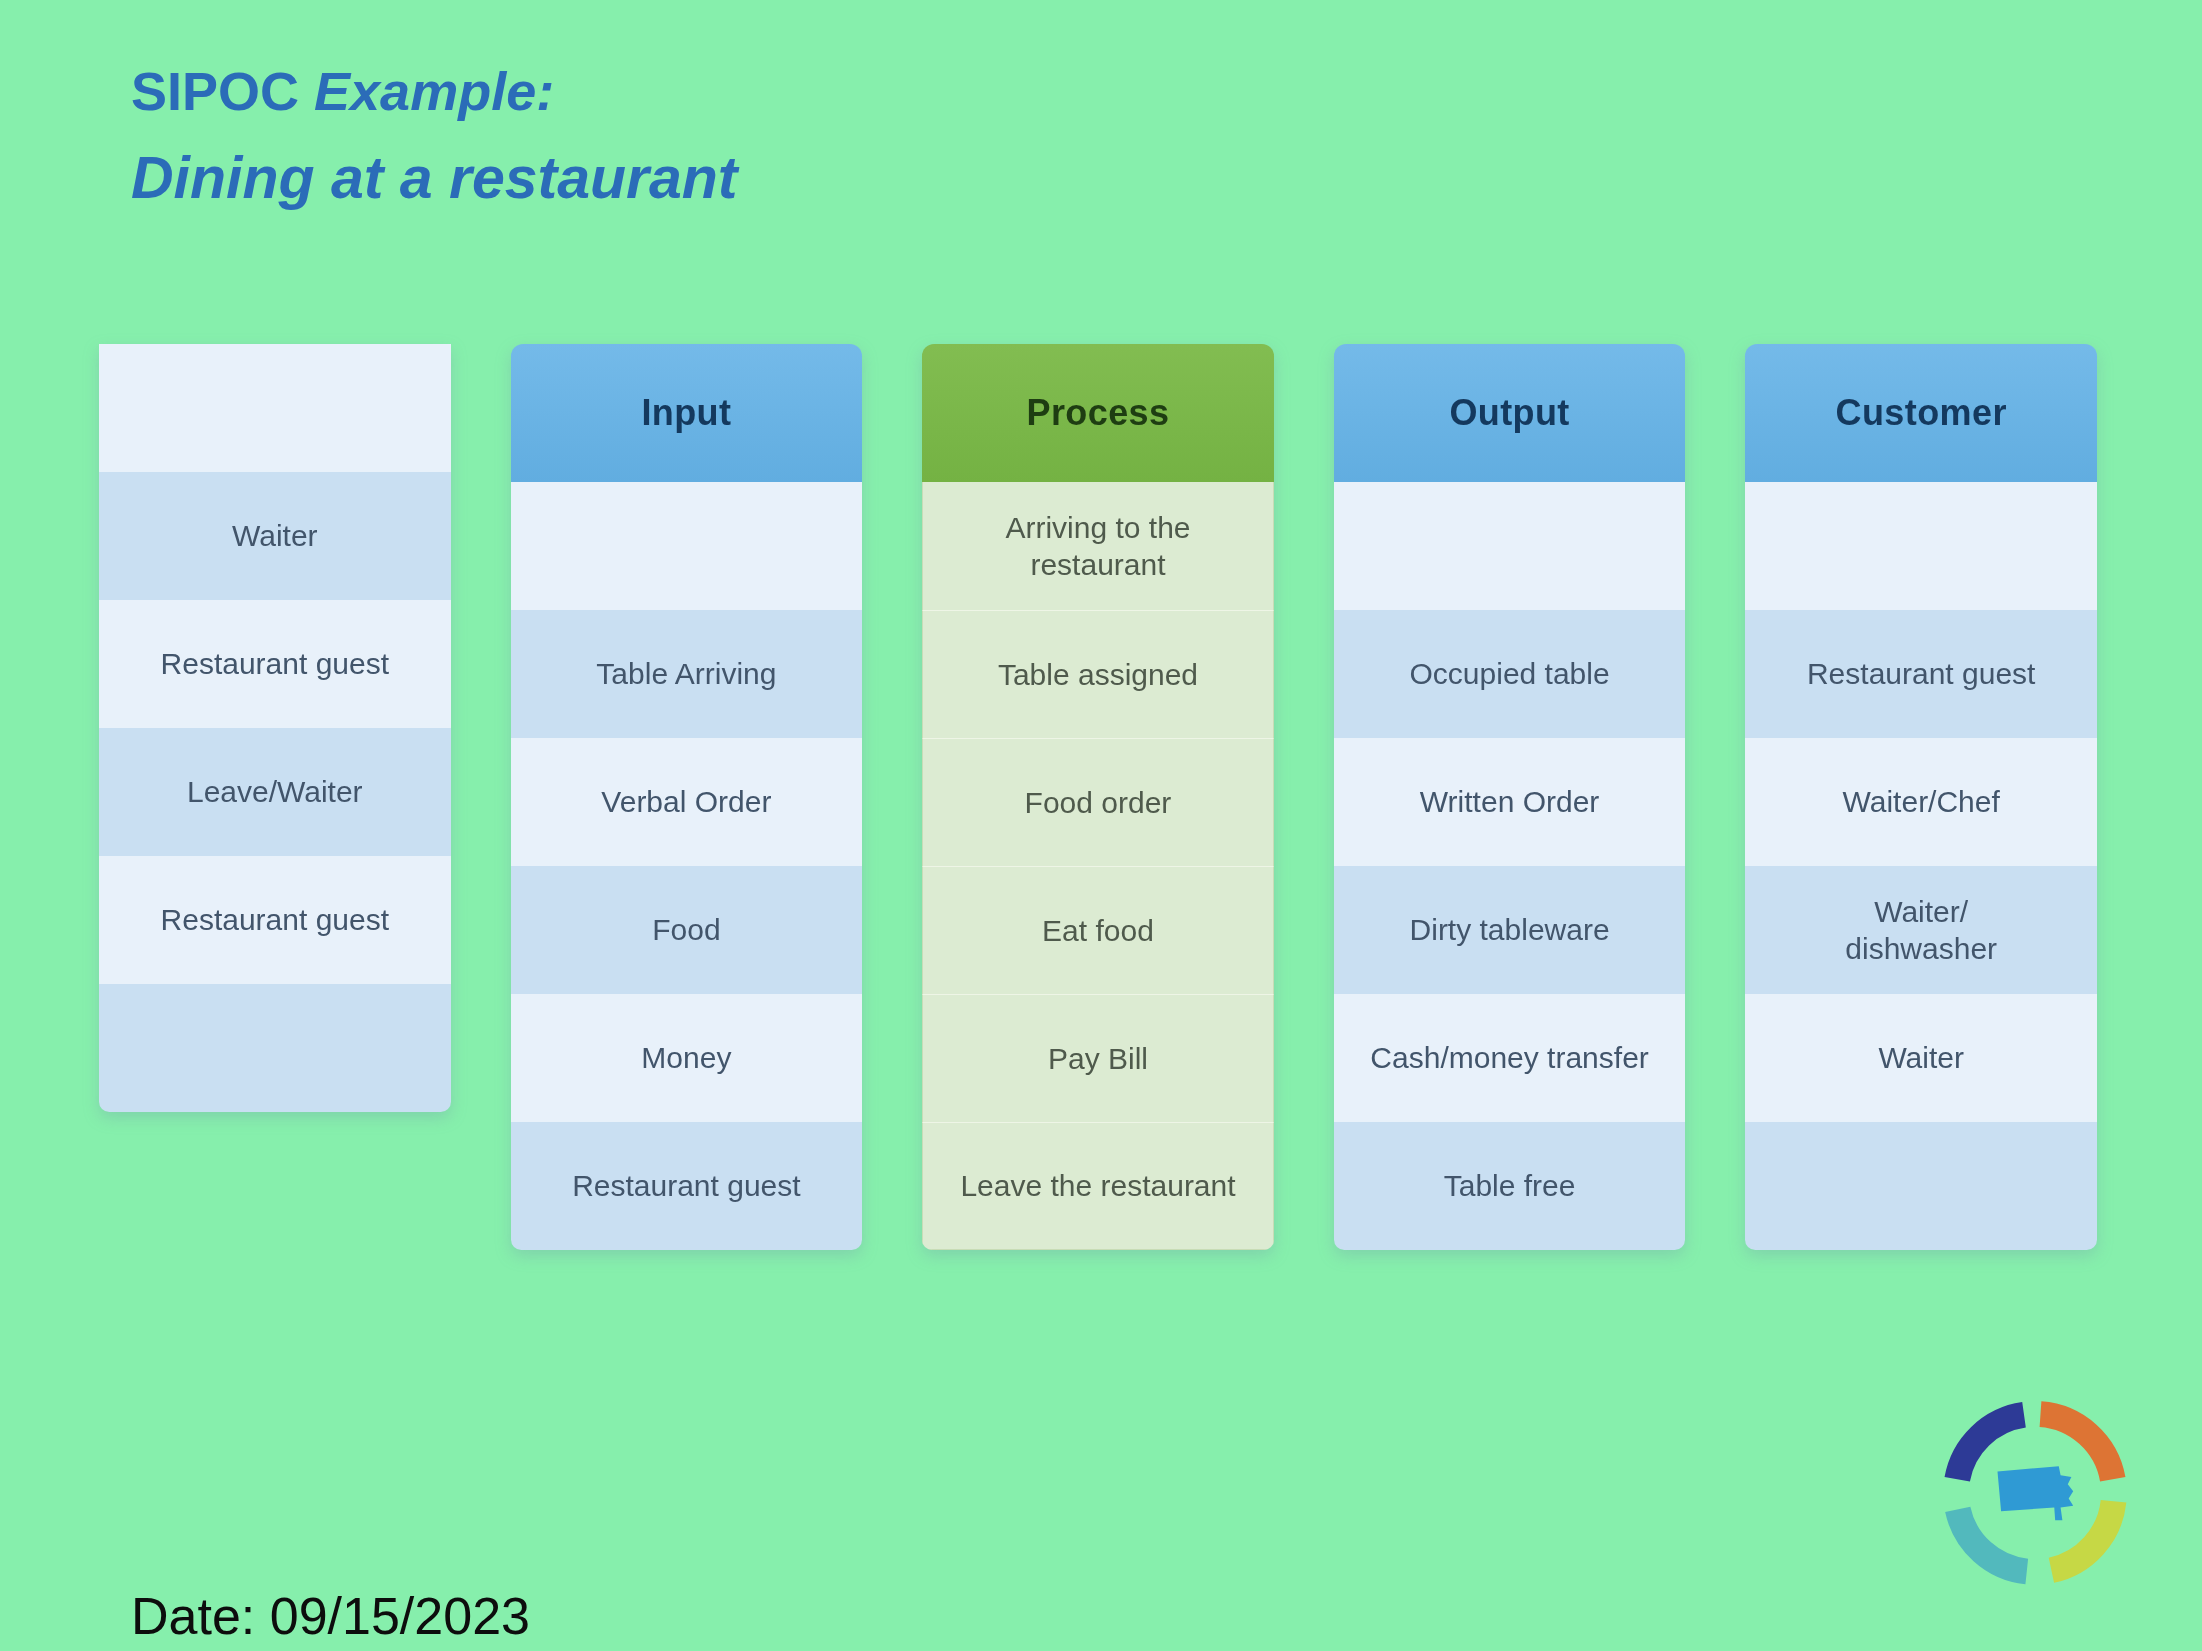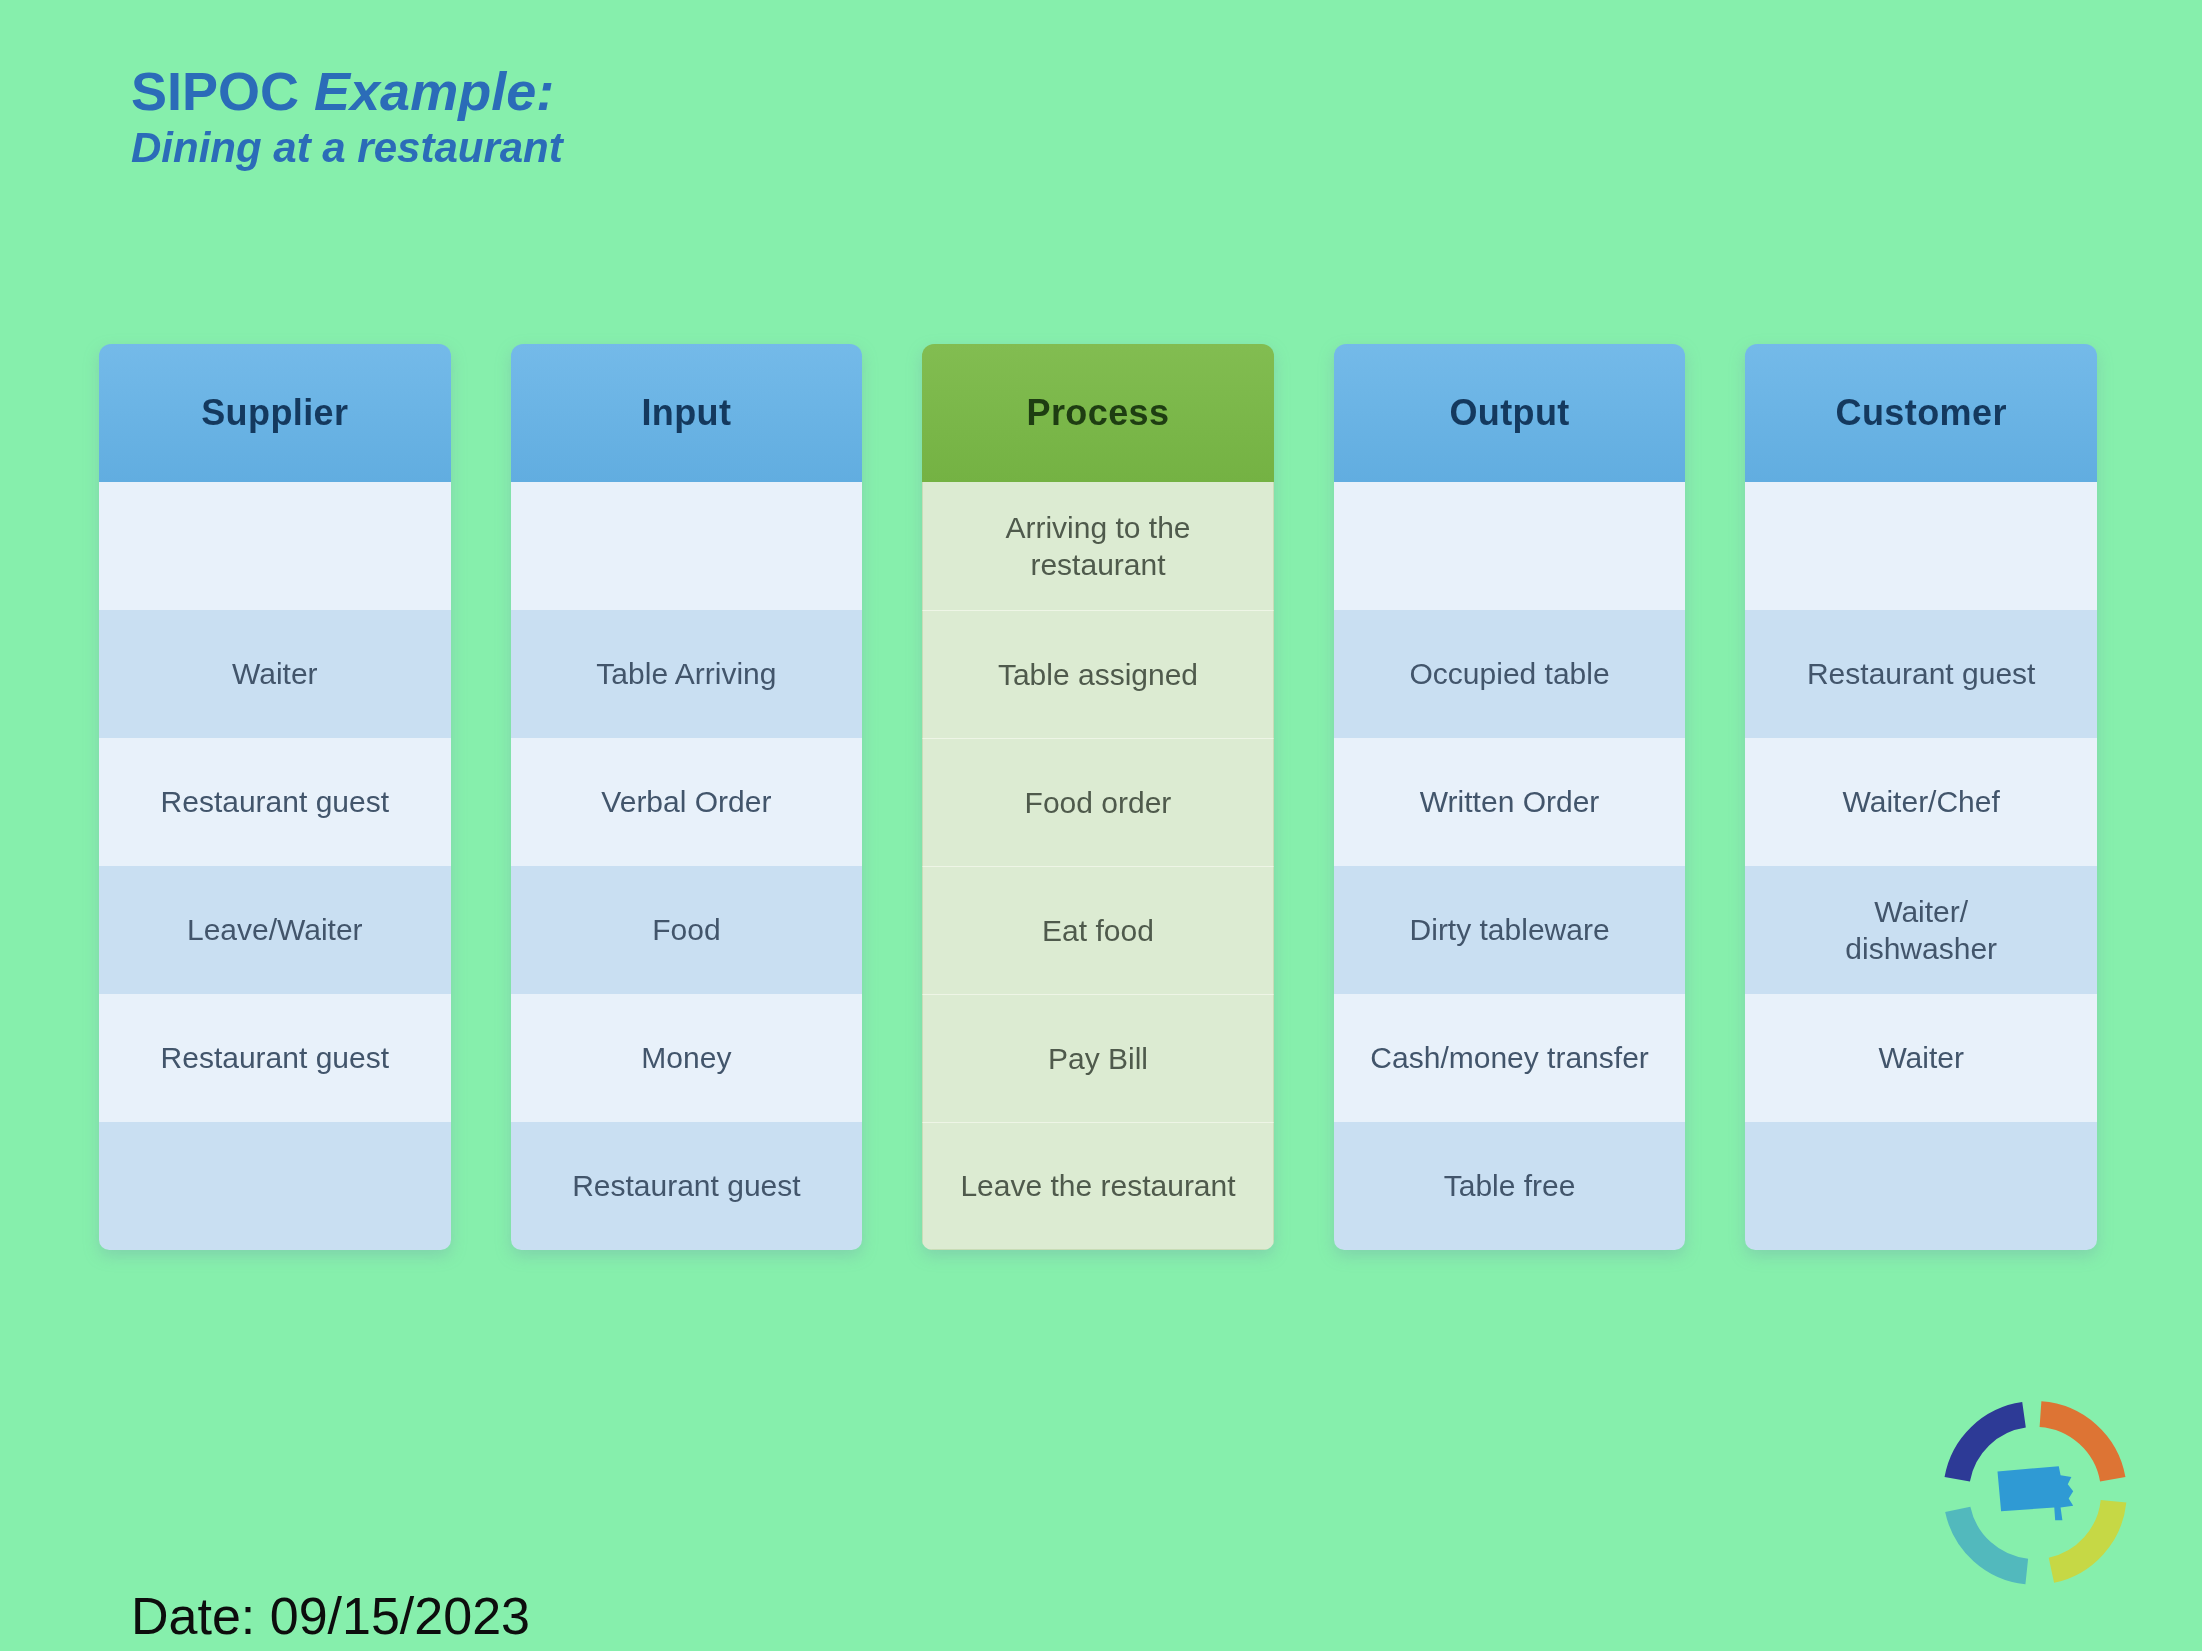--- a/index.html
+++ b/index.html
@@ -5,21 +5,21 @@
   html,body { margin:0; padding:0; background:#ffffff; }
   .slide {
     position:relative; width:2203px; height:1652px; overflow:hidden;
     background:#86efac; font-family:"Liberation Sans", sans-serif;
   }
 
   
   .titles { position:absolute; left:131px; top:60px; color:var(--title-color,#2b6cb8); }
   .title-l1 { font-size:54px; font-weight:600; line-height:1.15; }
   .title-l1 em { font-style:italic; }
-  .title-l2 { font-size:42px; font-weight:600; font-style:italic; line-height:1.15; margin-top:2px; }
+  .title-l2 { font-size:59px; font-weight:600; font-style:italic; line-height:1.15; margin-top:23px; }
 
   
   .sipoc {
     position:absolute; left:99px; top:344px; width:1998px;
     display:grid; grid-template-columns:repeat(5,1fr); column-gap:60px;
   }
   .col { filter:drop-shadow(0 6px 7.7px rgba(110,140,170,0.28)); }
   .col-header {
     height:138px; display:flex; align-items:center; justify-content:center;
     font-size:36px; font-weight:bold; letter-spacing:0.4px;
@@ -52,21 +52,20 @@
 
 <div class="slide">
 
   <div class="titles">
     <div class="title-l1"><span>SIPOC</span>&nbsp;<em>Example:</em></div>
     <div class="title-l2">Dining at a restaurant</div>
   </div>
 
   <div class="sipoc" id="sipoc">
       <div class="col blue">
-        <div class="col-header">Supplier</div>
         <div class="col-body">
           <div class="cell alt-light"></div>
           <div class="cell alt-dark">Waiter</div>
           <div class="cell alt-light">Restaurant guest</div>
           <div class="cell alt-dark">Leave/Waiter</div>
           <div class="cell alt-light">Restaurant guest</div>
           <div class="cell alt-dark"></div>
         </div>
       </div>
       <div class="col blue">

